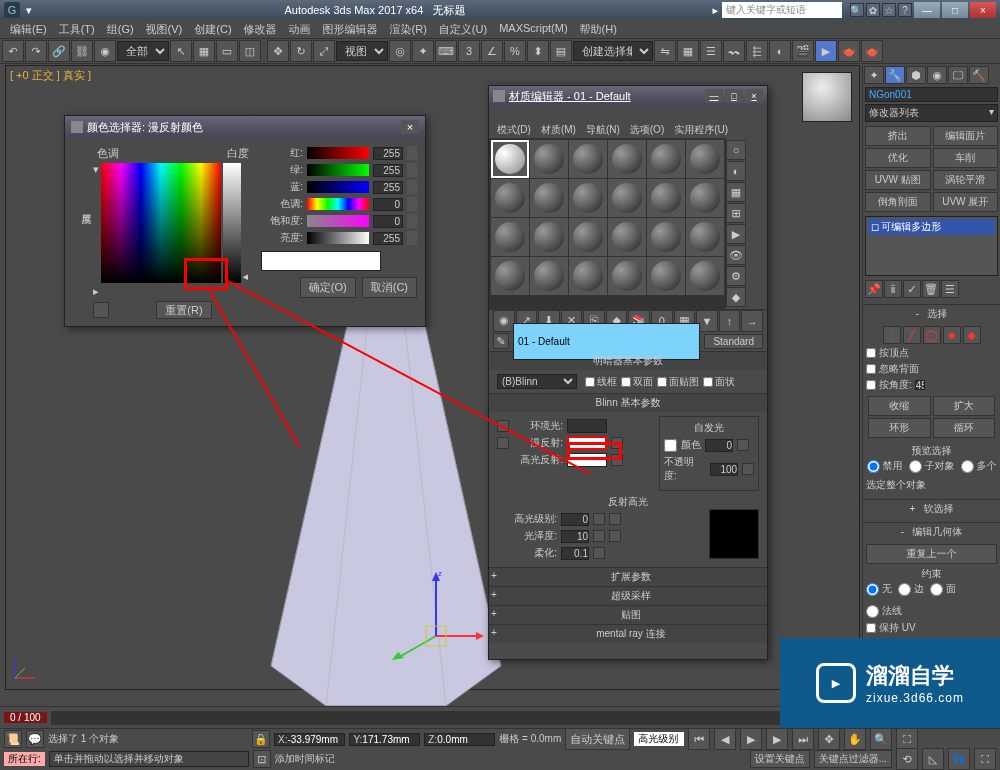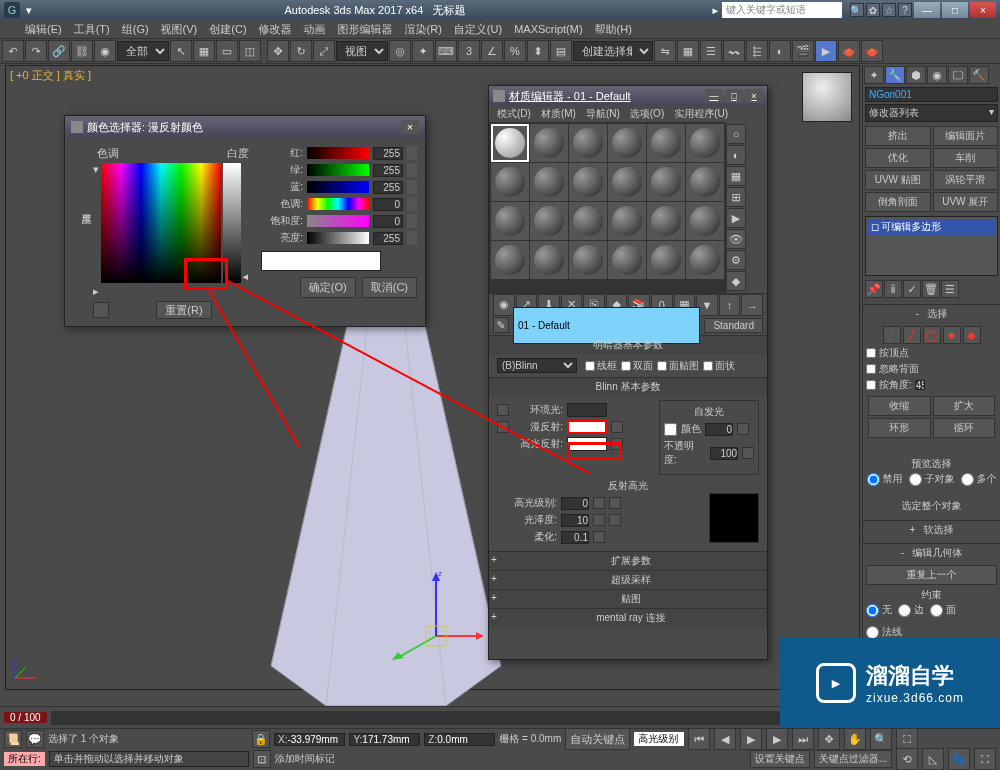--- a/index.html
+++ b/index.html
@@ -10,21 +10,21 @@
 .titlebar .logo { width:16px; height:16px; background:#2a3a4a; border-radius:3px; margin-right:6px; display:flex; align-items:center; justify-content:center; color:#8cc; }
 .titlebar .title { flex:1; text-align:center; font-size:11px; }
 .titlebar .search { background:#fff; color:#888; padding:1px 4px; width:120px; font-size:10px; }
 .titlebar .sbtns { display:flex; gap:2px; margin-left:8px; }
 .titlebar .sbtns span { width:14px; height:14px; background:#5a6a7a; display:flex; align-items:center; justify-content:center; font-size:10px; }
 .winbtns { display:flex; margin-left:auto; }
 .winbtns span { width:26px; height:16px; background:linear-gradient(#9ab,#789); margin-left:2px; display:flex; align-items:center; justify-content:center; color:#fff; font-size:10px; }
 .winbtns .close { background:linear-gradient(#d55,#a33); }
 
 
-.menubar { height:18px; background:#4a4a4a; display:flex; align-items:center; padding:0 19px; }
+.menubar { height:18px; background:#4a4a4a; display:flex; align-items:flex-start; padding:0 4px; }
 .menubar span { padding:2px 6px; font-size:11px; cursor:default; }
 
 
 .toolbar { height:26px; background:#4a4a4a; border-top:1px solid #333; border-bottom:1px solid #333; display:flex; align-items:center; padding:0 2px; gap:1px; }
 .tbtn { width:22px; height:22px; background:#555; border:1px solid #333; display:flex; align-items:center; justify-content:center; font-size:11px; color:#ccc; }
 .tbtn.blue { background:#5577cc; }
 .tsel { background:#333; color:#ccc; border:1px solid #222; height:20px; font-size:11px; padding:0 4px; }
 .tsep { width:4px; }
 
 
@@ -63,21 +63,21 @@
 .cp-btns { display:flex; gap:6px; justify-content:flex-end; margin-top:4px; }
 .cp-btn { padding:2px 8px; background:#555; border:1px solid #333; font-size:11px; }
 .cp-dropper { width:16px; height:16px; background:#555; border:1px solid #333; }
 
 
 .mateditor { position:absolute; left:488px; top:85px; width:280px; height:575px; background:#4a4a4a; border:1px solid #222; box-shadow:2px 2px 8px rgba(0,0,0,0.5); }
 .me-title { height:20px; background:linear-gradient(#667,#445); display:flex; align-items:center; padding:0 4px; color:#fff; font-size:11px;text-decoration:underline; }
 .me-title .icon { width:12px; height:12px; background:#888; margin-right:4px; }
 .me-title .btns { margin-left:auto; display:flex; gap:2px; }
 .me-title .btns span { width:18px; height:14px; background:#555; display:flex; align-items:center; justify-content:center; font-size:9px; }
-.me-menu { height:16px; display:flex; padding:0 4px; gap:2px; font-size:10px; align-items:center; }
+.me-menu { height:16px; display:flex; padding:0 4px; gap:2px; font-size:10px; align-items:center;margin-top:16px; }
 .me-menu span { padding:0 4px; }
 .me-slots { display:flex; }
 .me-grid { display:grid; grid-template-columns:repeat(6,38px); grid-template-rows:repeat(4,38px); gap:1px; padding:2px; background:#333; }
 .me-slot { background:#555; display:flex; align-items:center; justify-content:center; }
 .me-sphere { width:30px; height:30px; border-radius:50%; background:radial-gradient(circle at 30% 30%,#999,#222); }
 .me-slot.sel { border:2px solid #fff; }
 .me-slot.sel .me-sphere { background:radial-gradient(circle at 30% 30%,#fff,#888); }
 .me-side { width:24px; display:flex; flex-direction:column; gap:1px; padding:2px 0; }
 .me-side .tbtn { width:20px; height:20px; }
 .me-tools { height:22px; display:flex; align-items:center; gap:1px; padding:0 4px; border-top:1px solid #333; }
@@ -609,36 +609,36 @@
           <input type="checkbox" style="">
           <span>按角度:</span>
           <input class="rinput" value="45.0" style="">
         </div>
       <div class="rbtns">
         <span class="rbtn">收缩</span>
         <span class="rbtn">扩大</span>
         <span class="rbtn">环形</span>
         <span class="rbtn">循环</span>
       </div>
-      <div style="text-align:center;margin-top:17px">预览选择</div>
+      <div style="text-align:center;margin-top:4px">预览选择</div>
       <div style="display:flex;gap:6px;justify-content:center">
         <label class="rradio">
             <input type="radio" checked="" style="">
             <span>禁用</span>
           </label>
         <label class="rradio">
             <input type="radio" style="">
             <span>子对象</span>
           </label>
         <label class="rradio">
             <input type="radio" style="">
             <span>多个</span>
           </label>
       </div>
-      <div style="text-align:center;margin-top:12px">选定整个对象</div>
+      <div style="margin-top:4px">选定整个对象</div>
     </div>
   </div>
   <div class="rsec">
       <div class="rsechead">+ &nbsp;&nbsp;<span>软选择</span></div>
     </div>
   <div class="rsec">
     <div class="rsechead">- &nbsp;&nbsp;<span>编辑几何体</span></div>
     <div class="rsecbody">
       <div class="rbtn" style="margin-bottom:3px">重复上一个</div>
       <div style="text-align:center">约束</div>

